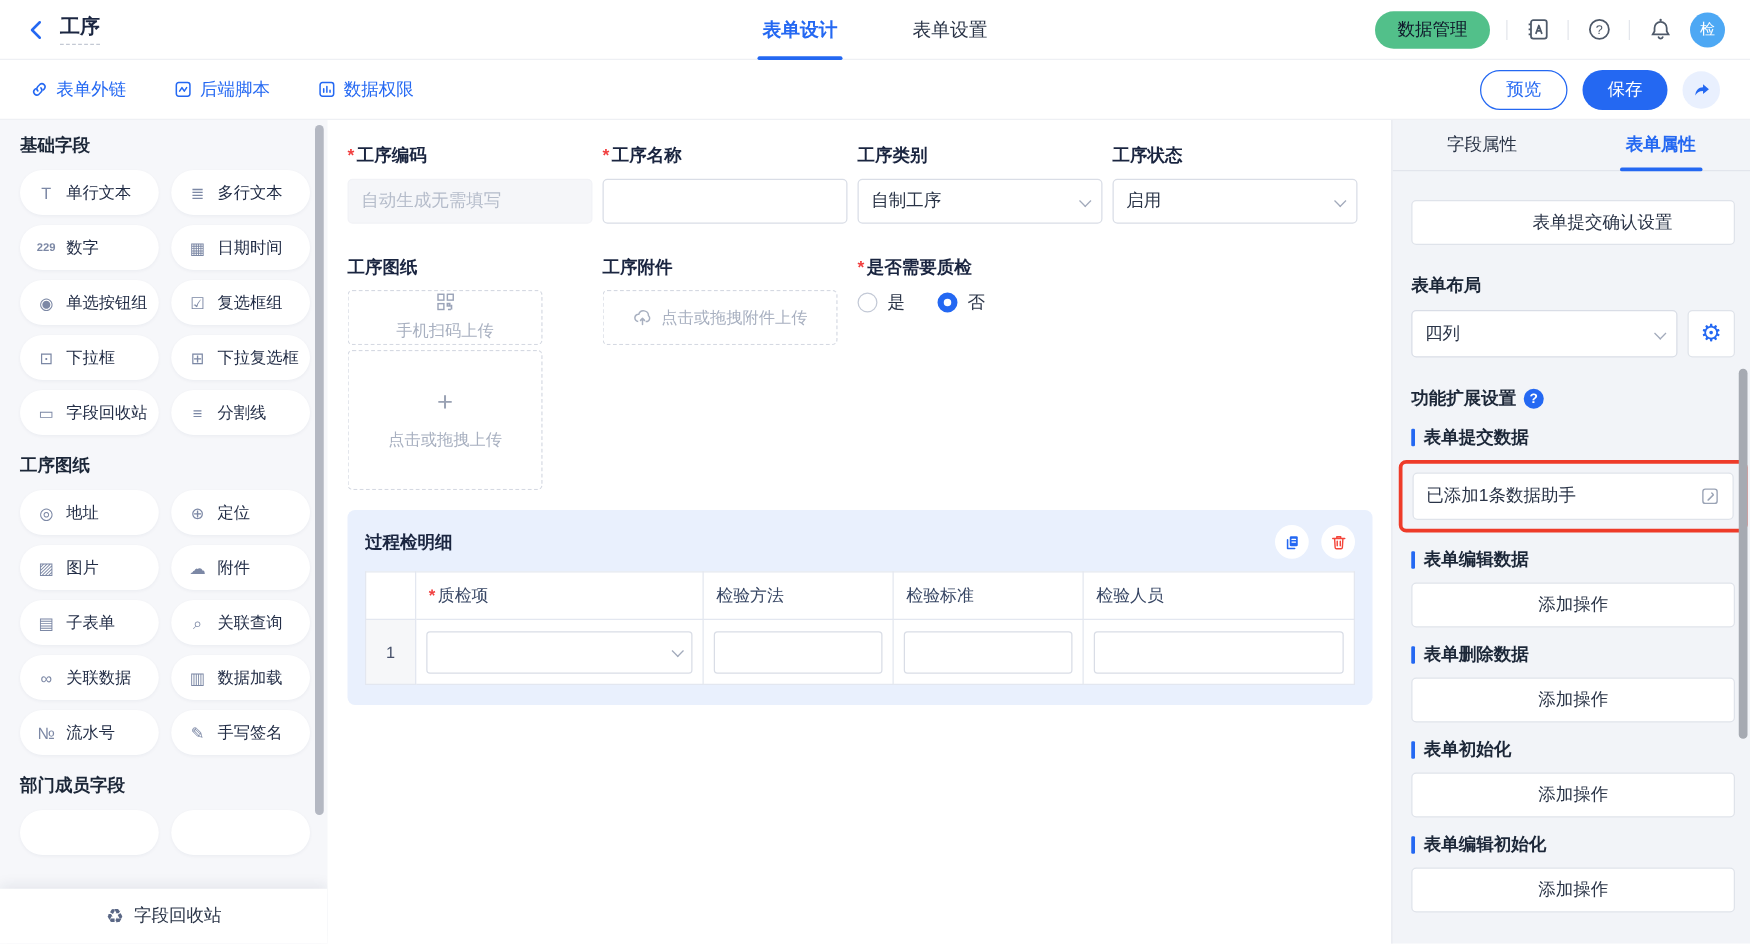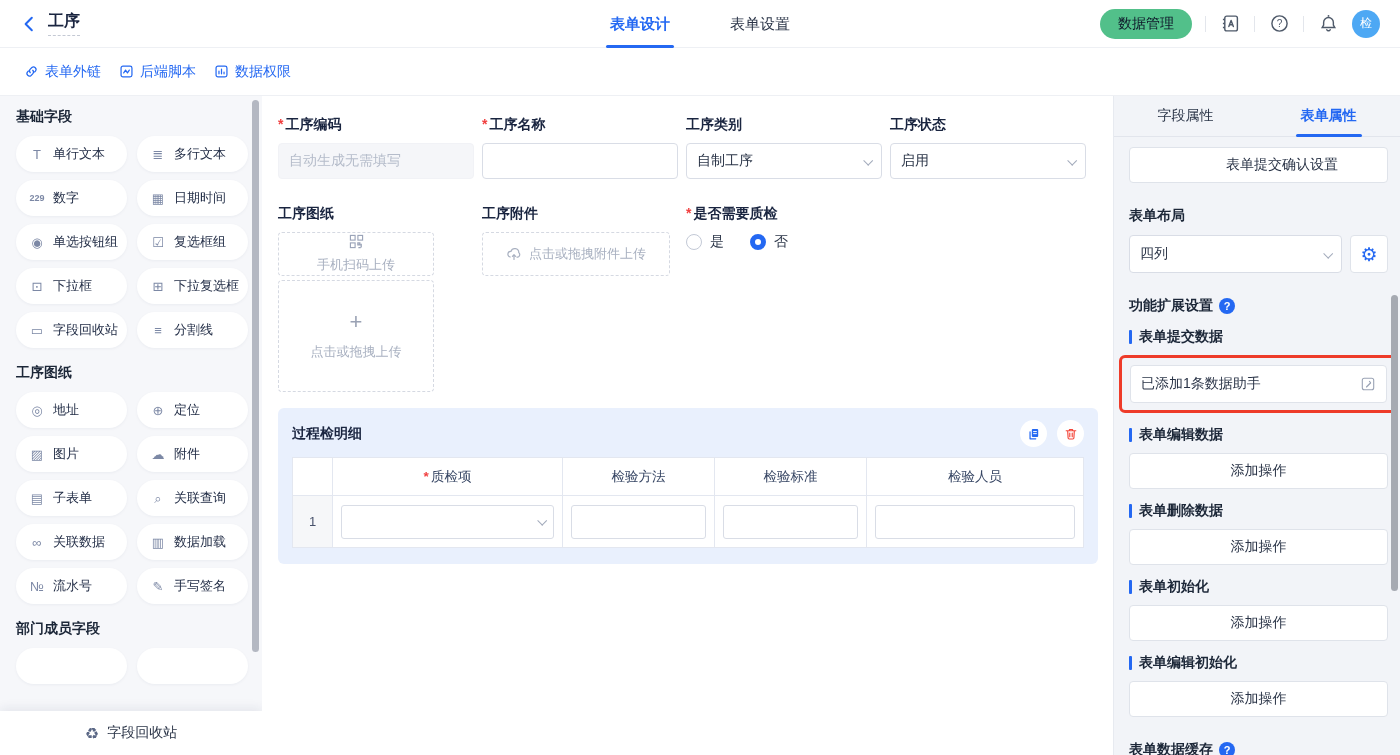--- a/index.html
+++ b/index.html
@@ -17,21 +17,21 @@
   .hdr-tab.active { color:#2468f2; font-weight:600; }
   .hdr-tab.active::after { content:""; position:absolute; left:50%; transform:translateX(-50%); bottom:0; width:68px; height:3px; border-radius:2px; background:#2468f2; }
   .hdr-right { margin-left:auto; display:flex; align-items:center; gap:13px; }
   .pill-green { height:30px; padding:0 18px; border-radius:15px; background:#52c08a; color:#0f172a; font-size:14px; display:flex; align-items:center; border:none; cursor:pointer; }
   .v-div { width:1px; height:16px; background:#e3e6ec; }
   .hdr-icon { width:22px; height:22px; display:flex; align-items:center; justify-content:center; cursor:pointer; }
   .avatar { width:28px; height:28px; border-radius:50%; background:#4da8f4; color:#fff; font-size:12px; display:flex; align-items:center; justify-content:center; cursor:pointer; }
 
   
   .toolbar { height:48px; flex:0 0 48px; display:flex; align-items:center; padding:0 24px; border-bottom:1px solid #eef0f4; background:#fff; }
-  .tb-links { display:flex; gap:18px; }
+  .tb-links { display:flex; gap:38px; }
   .tb-link { display:flex; align-items:center; gap:6px; color:#2468f2; font-size:14px; cursor:pointer; }
   .tb-right { margin-left:auto; display:flex; align-items:center; gap:12px; }
   .btn-preview { height:32px; padding:0 20px; border-radius:16px; border:1px solid #2468f2; color:#2468f2; background:#fff; font-size:14px; cursor:pointer; }
   .btn-save { height:32px; padding:0 20px; border-radius:16px; border:none; color:#fff; background:#2468f2; font-size:14px; cursor:pointer; }
   .btn-share { width:30px; height:30px; border-radius:50%; background:#e9f0fe; border:none; display:flex; align-items:center; justify-content:center; cursor:pointer; }
 
   
   .main { flex:1; display:flex; min-height:0; }
 
   
@@ -65,21 +65,21 @@
   .radio.on { border:5px solid #2468f2; }
 
   
   .table-block { margin-top:16px; width:820px; background:#e9f0fd; border-radius:6px; padding:12px 14px 16px; }
   .tbl-head { display:flex; align-items:center; margin-bottom:10px; }
   .tbl-title { font-size:14px; font-weight:700; color:#1a2540; }
   .tbl-actions { margin-left:auto; display:flex; gap:10px; }
   .circle-btn { width:27px; height:27px; border-radius:50%; background:#fff; border:none; display:flex; align-items:center; justify-content:center; cursor:pointer; }
   table.subtable { border-collapse:collapse; width:100%; background:#fff; table-layout:fixed; }
   .subtable th, .subtable td { border:1px solid #e3e7f0; }
-  .subtable th { height:38px; font-weight:400; font-size:13.5px; color:#374664; text-align:center; padding:0 10px; background:#fff; }
+  .subtable th { height:38px; font-weight:400; font-size:13.5px; color:#374664; text-align:left; padding:0 10px; background:#fff; }
   .subtable td { height:52px; padding:0 8px; }
   .col-num { width:40px; }
   .col-a { width:230px; } .col-b { width:152px; } .col-c { width:152px; }
   .td-num { text-align:center; background:#f6f7f9; color:#47516b; font-size:13px; }
   .cell-ctl { height:34px; border:1px solid #d9dde6; border-radius:3px; background:#fff; display:flex; align-items:center; padding:0 8px; }
 
   
   .panel { width:287px; flex:0 0 287px; background:#f2f4f8; border-left:1px solid #e7eaf0; position:relative; overflow:hidden; display:flex; flex-direction:column; }
   .panel-tabs { height:41px; flex:0 0 41px; display:flex; border-bottom:1px solid #e2e5ec; }
   .panel-tab { flex:1; display:flex; align-items:center; justify-content:center; font-size:14px; color:#2a3447; position:relative; cursor:pointer; }
@@ -184,20 +184,29 @@
         <span class="tb-link">
           <span class="tb-ico">
             <svg width="15" height="15" viewBox="0 0 16 16" fill="none" stroke="#2468f2" stroke-width="1.3">
               <rect x="2.2" y="2.2" width="11.6" height="11.6" rx="2"></rect>
               <path d="M5.3 10.5V7.5M8 10.5V5.5M10.7 10.5V8.7" stroke-linecap="round"></path>
             </svg>
           </span>
           <span>数据权限</span>
         </span>
       </div>
+    <div class="tb-right">
+      <button class="btn-preview">预览</button>
+      <button class="btn-save">保存</button>
+      <button class="btn-share">
+        <svg width="15" height="15" viewBox="0 0 16 16">
+            <path d="M9 3.6 14 7.8 9 12V9.4C5.6 9.4 3.6 11 2.4 13.2 2.6 8.9 5.2 6.3 9 6.2V3.6z" fill="#2468f2"></path>
+          </svg>
+      </button>
+    </div>
   </div>
 
   <div class="main">
 
     <div class="sidebar">
       <div class="sb-title">基础字段</div>
       <div class="sb-grid">
 
           <div class="sb-pill">
             <span class="sb-ico">T</span>
@@ -460,21 +469,21 @@
           <div class="panel-tab">
             <span>字段属性</span>
           </div>
 
           <div class="panel-tab active">
             <span>表单属性</span>
           </div>
         </div>
       <div class="panel-body">
 
-        <button class="btn-white" style="margin-top:2px;padding-left:47px;">表单提交确认设置</button>
+        <button class="btn-white" style="margin-top:15px;padding-left:47px;">表单提交确认设置</button>
 
         <div class="pnl-label mt24">表单布局</div>
         <div class="layout-row">
           <div class="ctl layout-sel">
               <span>四列</span>
               <span class="chev"></span>
             </div>
           <button class="gear-btn">
               <span class="gear-glyph">⚙</span>
             </button>

